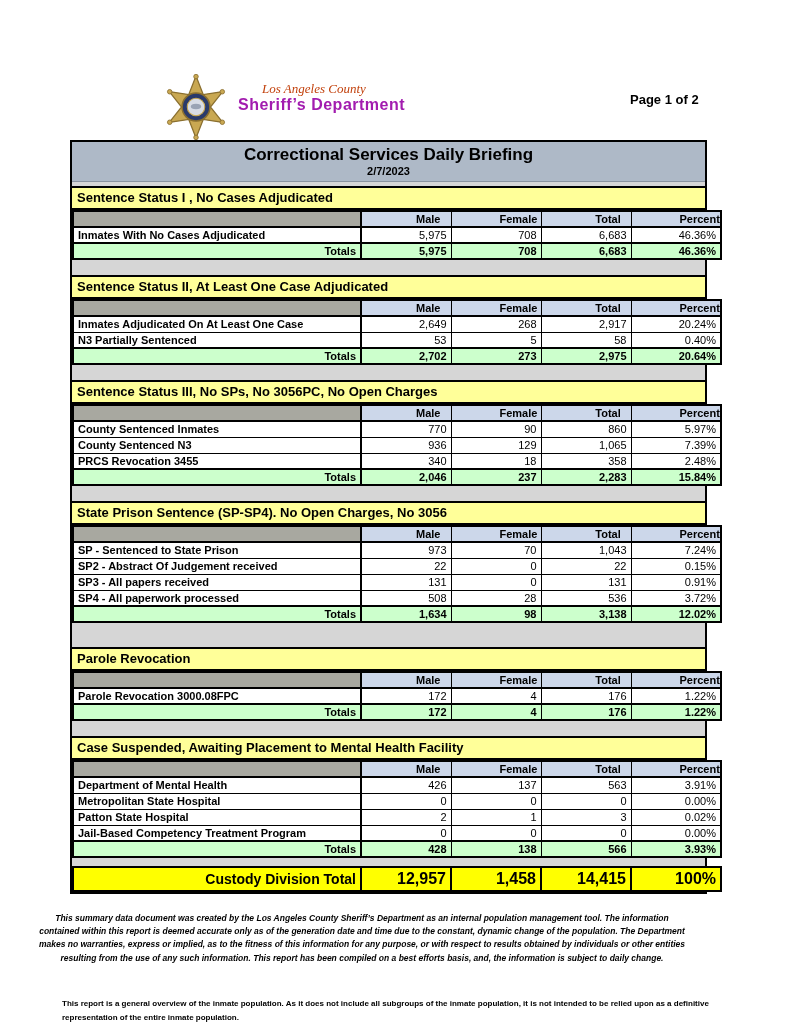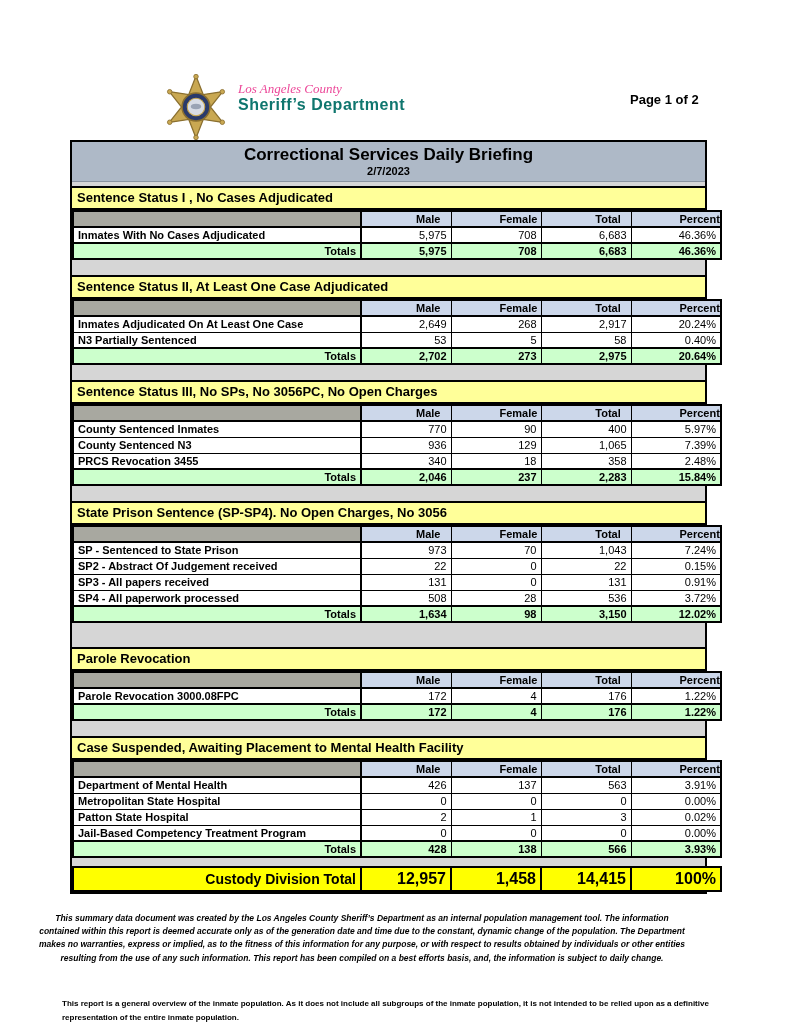--- a/index.html
+++ b/index.html
@@ -6,22 +6,22 @@
   html,body { background:#fff; }
   .page {
     position:relative; width:791px; height:1024px; background:#ffffff;
     font-family:"Liberation Sans", sans-serif; color:#000; overflow:hidden;
   }
 
   
   .top-header { position:relative; height:140px; }
   .badge { position:absolute; left:163px; top:74px; }
   .agency { position:absolute; left:238px; top:82px; line-height:1.1; }
-  .agency-line1 { font-family:"Liberation Serif", serif; font-style:italic; font-size:13px; color:#ec4899; }
-  .agency-line2 { font-weight:bold; font-size:16px; letter-spacing:0.5px; color:#0f766e; }
+  .agency-line1 { font-family:"Liberation Serif", serif; font-style:italic; font-size:13px; color:#c2410c;margin-left:24px; }
+  .agency-line2 { font-weight:bold; font-size:16px; letter-spacing:0.5px; color:#a21caf; }
   .page-label { position:absolute; left:630px; top:92px; font-size:13px; font-weight:bold; }
 
   
   .main { margin-left:70px; width:637px; border:2px solid #000; background:#d6d6d6; }
   .title-bar { background:#aeb9c7; text-align:center; padding:3px 0 4px 0; border-bottom:1px solid #8a93a0; }
   .title-heading { font-size:17px; font-weight:bold; }
   .title-date { font-size:11px; font-weight:bold; }
 
   .gap    { height:15px; }
   .gap-sm { height:4px; }
@@ -187,21 +187,21 @@
         <td class="cell lbl headlbl"></td>
         <td class="cell">Male</td>
         <td class="cell">Female</td>
         <td class="cell">Total</td>
         <td class="cell">Percentage</td>
       </tr>
       <tr class="row-data">
         <td class="cell lbl">County Sentenced Inmates</td>
         <td class="cell num">770</td>
         <td class="cell num">90</td>
-        <td class="cell num">400</td>
+        <td class="cell num">860</td>
         <td class="cell num">5.97%</td>
       </tr>
       <tr class="row-data">
         <td class="cell lbl">County Sentenced N3</td>
         <td class="cell num">936</td>
         <td class="cell num">129</td>
         <td class="cell num">1,065</td>
         <td class="cell num">7.39%</td>
       </tr>
       <tr class="row-data">
@@ -264,21 +264,21 @@
         <td class="cell lbl">SP4 - All paperwork processed</td>
         <td class="cell num">508</td>
         <td class="cell num">28</td>
         <td class="cell num">536</td>
         <td class="cell num">3.72%</td>
       </tr>
       <tr class="row-totals">
         <td class="cell lbl tlbl">Totals</td>
         <td class="cell num">1,634</td>
         <td class="cell num">98</td>
-        <td class="cell num">3,150</td>
+        <td class="cell num">3,138</td>
         <td class="cell num">12.02%</td>
       </tr>
     </tbody>
       </table>
 
     <div class="gap-lg"></div>
     <div class="sec-header">Parole Revocation</div>
     <table class="sec-table">
       <colgroup>
           <col class="c-lbl">

